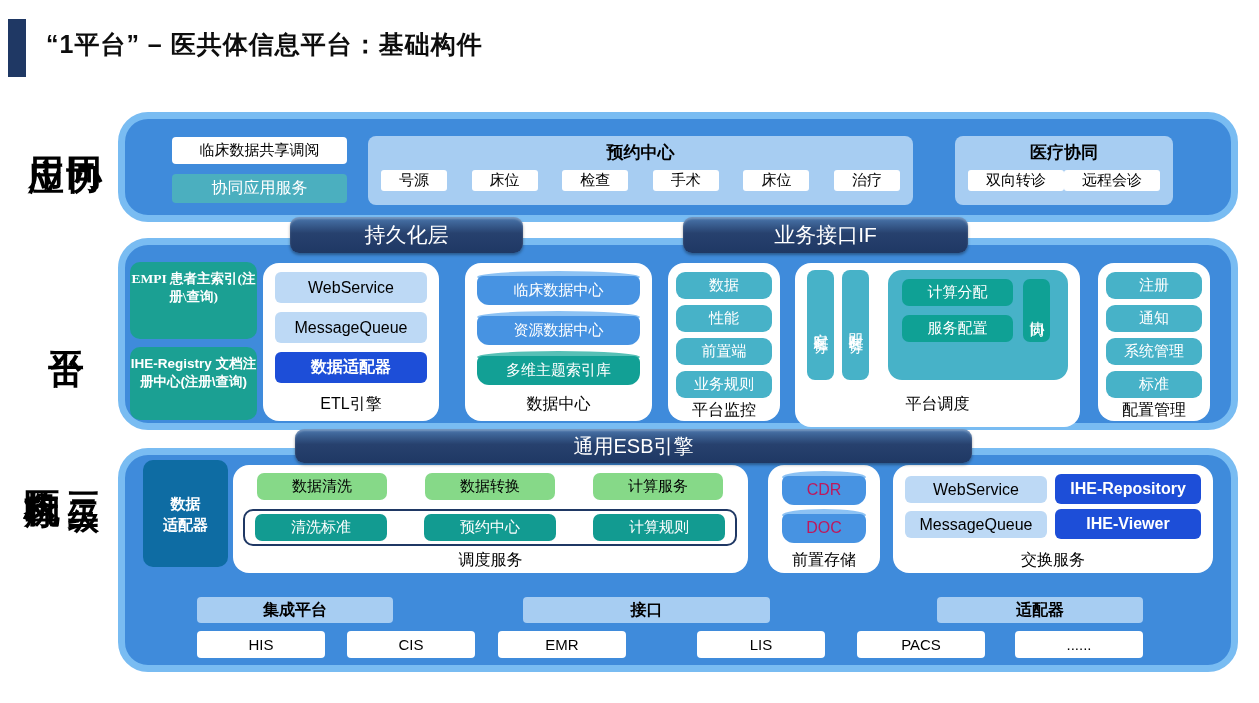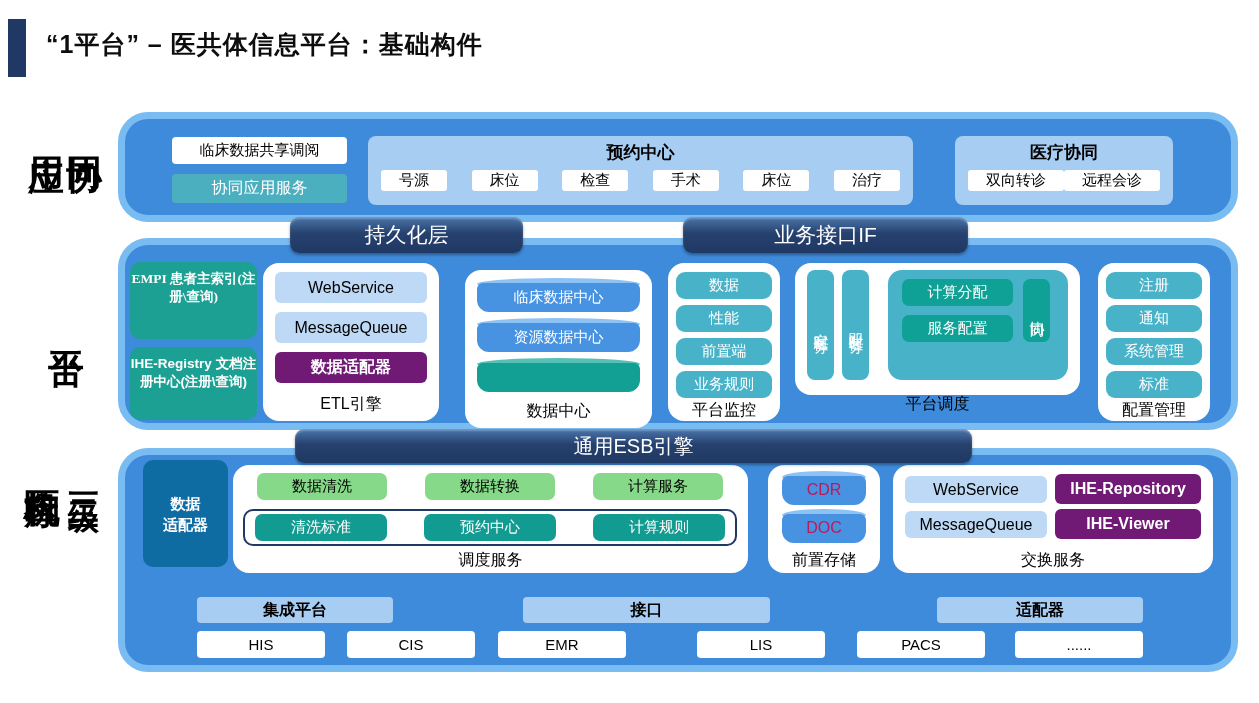--- a/index.html
+++ b/index.html
@@ -49,21 +49,21 @@
   .panel-row { display:flex; justify-content:space-between; padding:6px 13px 0 13px; }
   .panel-row .btn-white { height:21px; border-radius:3px; background:#fff; display:flex; align-items:center; justify-content:center; font-size:15px; }
   .panel-resv .btn-white { width:66px; }
   .panel-collab .btn-white { width:99px; }
   
   .tealbox { position:absolute; left:5px; width:127px; background:#1BA093; border-radius:10px; color:#fff; font-weight:bold; font-size:13.5px; text-align:center; padding-top:8px; line-height:1.3; }
   .tb-empi { top:17px; height:77px;font-family:Liberation Serif, serif; }
   .tb-ihe { top:102px; height:73px; }
   
   .btn-lblue { background:#BDD9F5; border-radius:6px; display:flex; align-items:center; justify-content:center; font-size:16px; color:#000; }
-  .btn-dblue { background:#701a75; border-radius:6px; display:flex; align-items:center; justify-content:center; font-size:16px; color:#fff; font-weight:bold; }
+  .btn-dblue { background:#1d4ed8; border-radius:6px; display:flex; align-items:center; justify-content:center; font-size:16px; color:#fff; font-weight:bold; }
   
   .btn-cyan { background:#47B2C8; border-radius:9px; display:flex; align-items:center; justify-content:center; font-size:15px; color:#fff; height:27px; }
   
   .cyl { position:relative; height:34px; }
   .cyl .body { position:absolute; left:0; right:0; top:5px; bottom:0; border-radius:6px 6px 12px 12px; }
   .cyl .top { position:absolute; left:0; right:0; top:0; height:12px; border-radius:50%; }
   .cyl .txt { position:relative; z-index:1; text-align:center; font-size:15px; padding-top:10px; }
   .cyl-blue .body { background:#4793E2; } .cyl-blue .top { background:#8CC2F4; } .cyl-blue .txt { color:#fff; }
   .cyl-teal .body { background:#12A095; } .cyl-teal .top { background:#57C0B6; } .cyl-teal .txt { color:#fff; }
   .cyl-store .body { background:#4793E2; } .cyl-store .top { background:#8CC2F4; } .cyl-store .txt { color:#be185d; font-size:16px; }
@@ -125,47 +125,48 @@
     <div class="tealbox tb-empi">EMPI 患者主索引(注册\查询)</div>
     <div class="tealbox tb-ihe">IHE-Registry 文档注册中心(注册\查询)</div>
 
     <div class="card" style="left:138px; top:18px; width:176px; height:158px;">
       <div class="btn-lblue" style="position:absolute; left:12px; top:9px; width:152px; height:31px;">WebService</div>
       <div class="btn-lblue" style="position:absolute; left:12px; top:49px; width:152px; height:31px;">MessageQueue</div>
       <div class="btn-dblue" style="position:absolute; left:12px; top:89px; width:152px; height:31px;">数据适配器</div>
       <div class="card-label" style="top:131px;">ETL引擎</div>
     </div>
 
-    <div class="card" style="left:340px; top:18px; width:187px; height:158px;margin-top:7px;">
+    <div class="card" style="left:340px; top:18px; width:187px; height:158px;">
       <div class="cyl cyl-blue" style="position:absolute; left:12px; top:8px; width:163px;">
         <div class="top"></div>
           <div class="body"></div>
           <div class="txt">临床数据中心</div>
       </div>
       <div class="cyl cyl-blue" style="position:absolute; left:12px; top:48px; width:163px;">
         <div class="top"></div>
           <div class="body"></div>
           <div class="txt">资源数据中心</div>
       </div>
       <div class="cyl cyl-teal" style="position:absolute; left:12px; top:88px; width:163px;">
         <div class="top"></div>
           <div class="body"></div>
+          <div class="txt">多维主题索引库</div>
       </div>
       <div class="card-label" style="top:131px;">数据中心</div>
     </div>
 
     <div class="card" style="left:543px; top:18px; width:112px; height:158px;">
       <div class="btn-cyan" style="position:absolute; left:8px; top:9px; width:96px;">数据</div>
       <div class="btn-cyan" style="position:absolute; left:8px; top:42px; width:96px;">性能</div>
       <div class="btn-cyan" style="position:absolute; left:8px; top:75px; width:96px;">前置端</div>
       <div class="btn-cyan" style="position:absolute; left:8px; top:108px; width:96px;">业务规则</div>
       <div class="card-label" style="top:137px;">平台监控</div>
     </div>
 
-    <div class="card" style="left:670px; top:18px; width:285px; height:132px;">
+    <div class="card" style="left:670px; top:18px; width:285px; height:164px;">
       <div class="vpill" style="left:12px; top:7px; width:27px; height:110px;">定时任务</div>
       <div class="vpill" style="left:47px; top:7px; width:27px; height:110px;">即时任务</div>
       <div class="disp-wrap">
         <div class="btn-tealdark" style="left:14px; top:9px; width:111px; height:27px;">计算分配</div>
         <div class="btn-tealdark" style="left:14px; top:45px; width:111px; height:27px;">服务配置</div>
         <div class="btn-tealdark vpill" style="left:135px; top:9px; width:27px; height:63px; background:#0FA195;">协同</div>
       </div>
       <div class="card-label" style="top:131px;">平台调度</div>
     </div>
 

